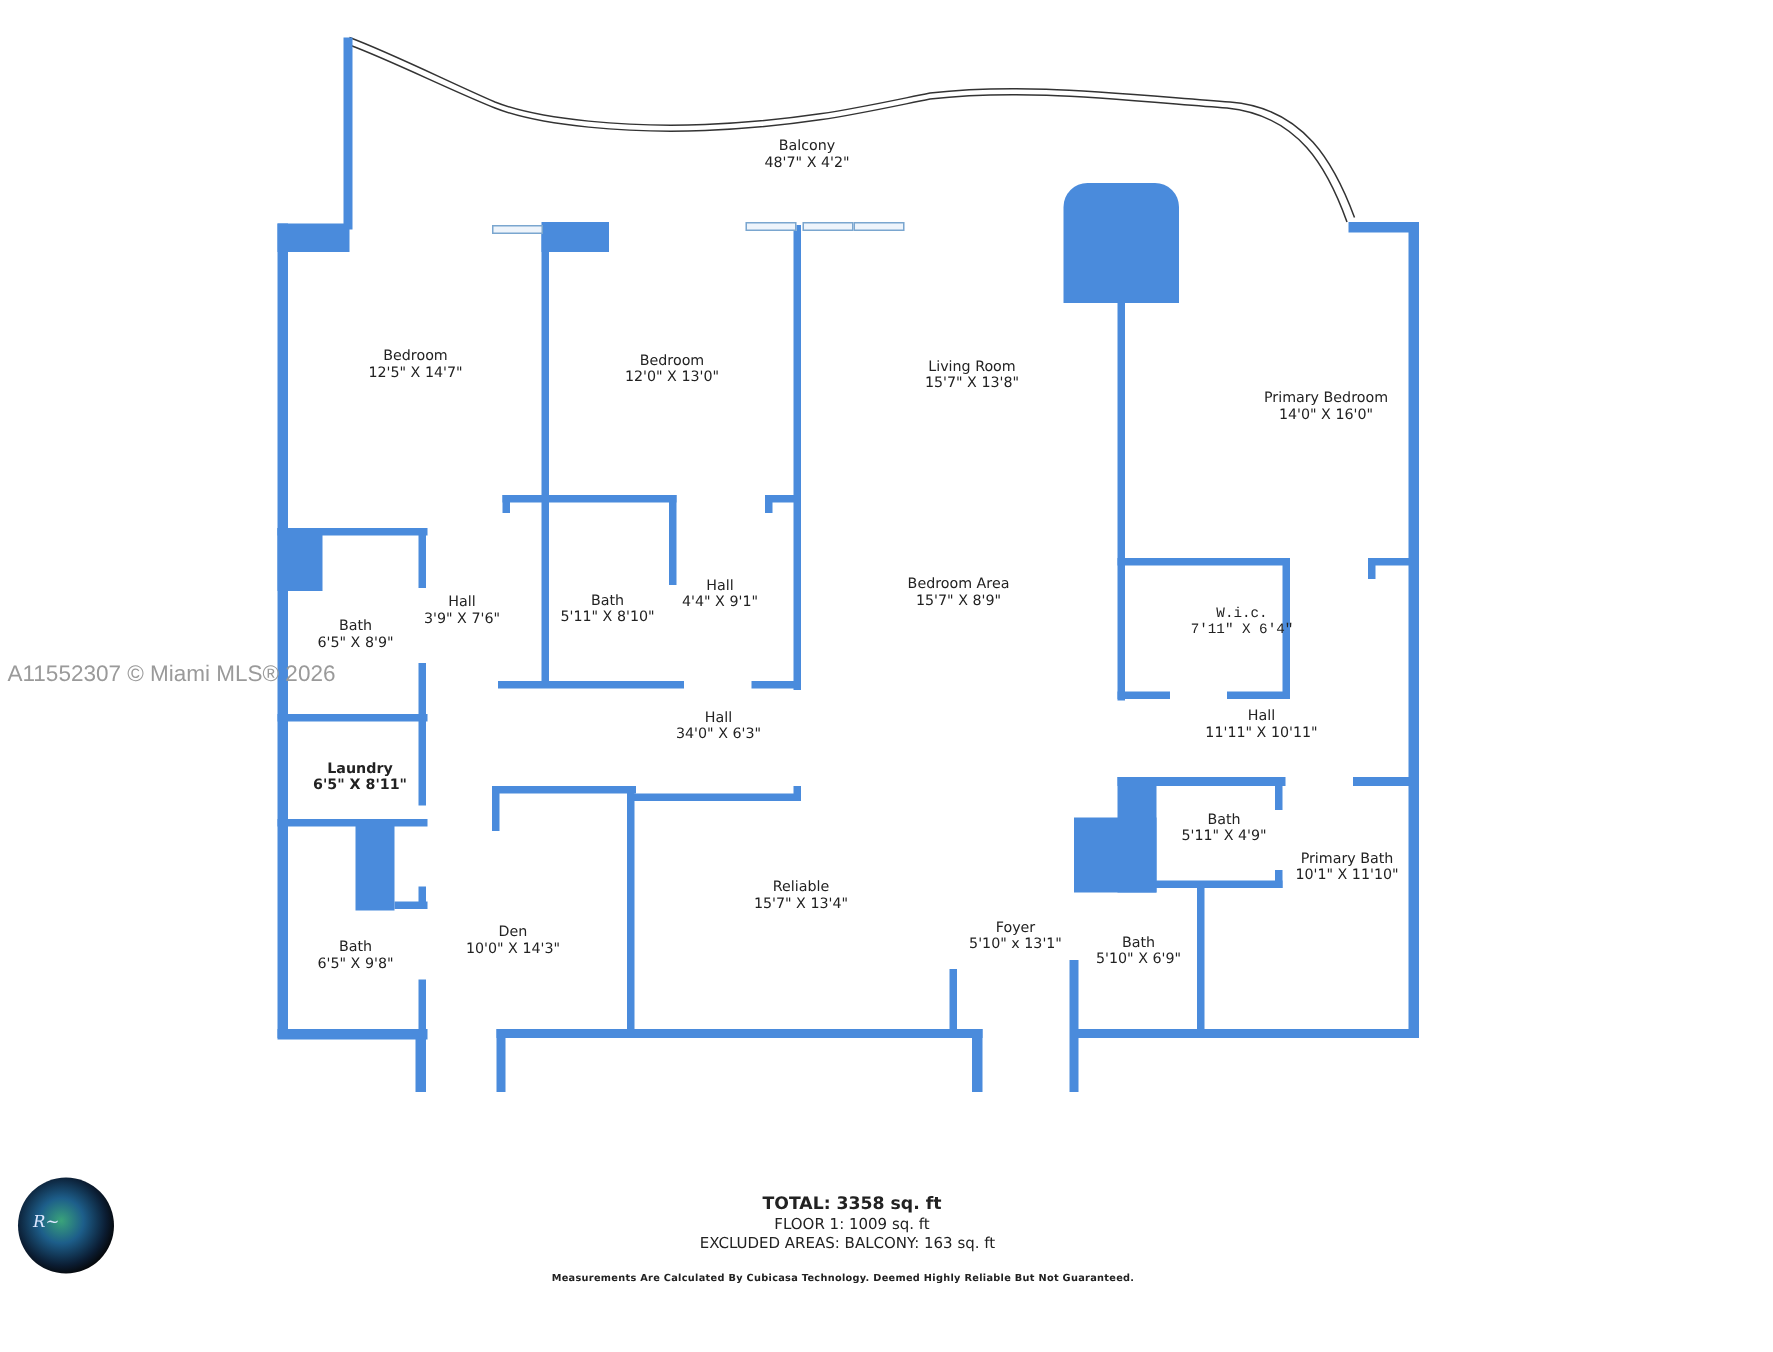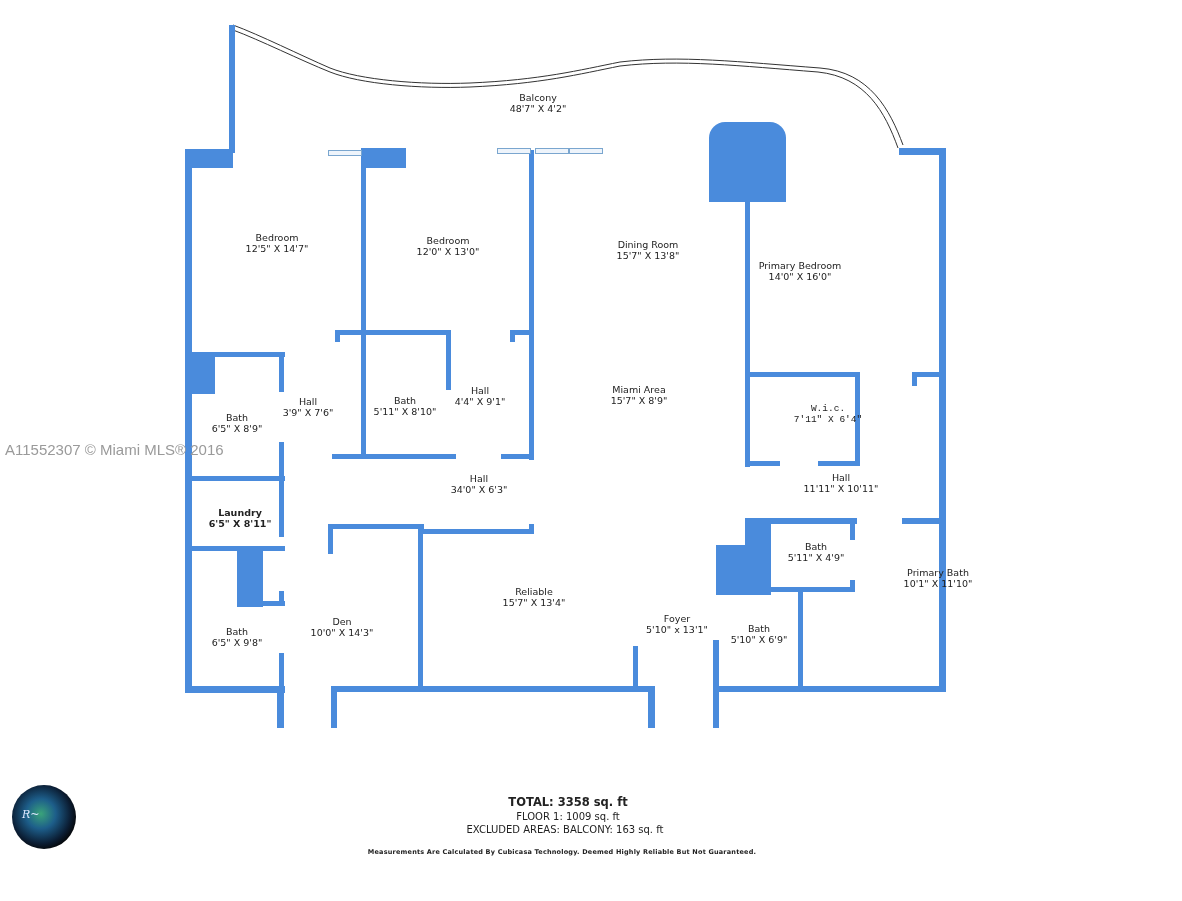--- a/index.html
+++ b/index.html
@@ -98,45 +98,45 @@
     </div>
   <div class="label" style="left:277px;top:232px;">
       <span>Bedroom</span>
       <span>12'5" X 14'7"</span>
     </div>
   <div class="label" style="left:448px;top:235px;">
       <span>Bedroom</span>
       <span>12'0" X 13'0"</span>
     </div>
   <div class="label" style="left:648px;top:239px;">
-      <span>Dining Room</span>
+      <span>Living Room</span>
       <span>15'7" X 13'8"</span>
     </div>
-  <div class="label" style="left:800px;top:260px;">
+  <div class="label" style="left:884px;top:260px;">
       <span>Primary Bedroom</span>
       <span>14'0" X 16'0"</span>
     </div>
   <div class="label" style="left:237px;top:412px;">
       <span>Bath</span>
       <span>6'5" X 8'9"</span>
     </div>
   <div class="label" style="left:308px;top:396px;">
       <span>Hall</span>
       <span>3'9" X 7'6"</span>
     </div>
   <div class="label" style="left:405px;top:395px;">
       <span>Bath</span>
       <span>5'11" X 8'10"</span>
     </div>
   <div class="label" style="left:480px;top:385px;">
       <span>Hall</span>
       <span>4'4" X 9'1"</span>
     </div>
   <div class="label" style="left:639px;top:384px;">
-      <span>Miami Area</span>
+      <span>Bedroom Area</span>
       <span>15'7" X 8'9"</span>
     </div>
   <div class="label" style="left:828px;top:403px;font-family:Liberation Mono, monospace;">
       <span>W.i.c.</span>
       <span>7'11" X 6'4"</span>
     </div>
   <div class="label" style="left:479px;top:473px;">
       <span>Hall</span>
       <span>34'0" X 6'3"</span>
     </div>
@@ -145,21 +145,21 @@
       <span>11'11" X 10'11"</span>
     </div>
   <div class="label" style="left:240px;top:507px;font-weight:bold;">
       <span>Laundry</span>
       <span>6'5" X 8'11"</span>
     </div>
   <div class="label" style="left:816px;top:541px;">
       <span>Bath</span>
       <span>5'11" X 4'9"</span>
     </div>
-  <div class="label" style="left:938px;top:567px;">
+  <div class="label" style="left:898px;top:567px;">
       <span>Primary Bath</span>
       <span>10'1" X 11'10"</span>
     </div>
   <div class="label" style="left:534px;top:586px;">
       <span>Reliable</span>
       <span>15'7" X 13'4"</span>
     </div>
   <div class="label" style="left:677px;top:613px;">
       <span>Foyer</span>
       <span>5'10" x 13'1"</span>
@@ -171,21 +171,21 @@
   <div class="label" style="left:342px;top:616px;">
       <span>Den</span>
       <span>10'0" X 14'3"</span>
     </div>
   <div class="label" style="left:759px;top:623px;">
       <span>Bath</span>
       <span>5'10" X 6'9"</span>
     </div>
 </div>
 
-<div class="watermark">A11552307 © Miami MLS® 2016</div>
+<div class="watermark">A11552307 © Miami MLS® 2026</div>
 
 <div class="summary total">TOTAL: 3358 sq. ft</div>
 <div class="summary floor">FLOOR 1:  1009 sq. ft</div>
 <div class="summary excluded">EXCLUDED AREAS:  BALCONY:  163 sq. ft</div>
 <div class="summary disclaimer">Measurements Are Calculated By Cubicasa Technology. Deemed Highly Reliable But Not Guaranteed.</div>
 
 <div class="logo"></div>
 <div class="logo-sig">R~</div>
 
 </body></html>

